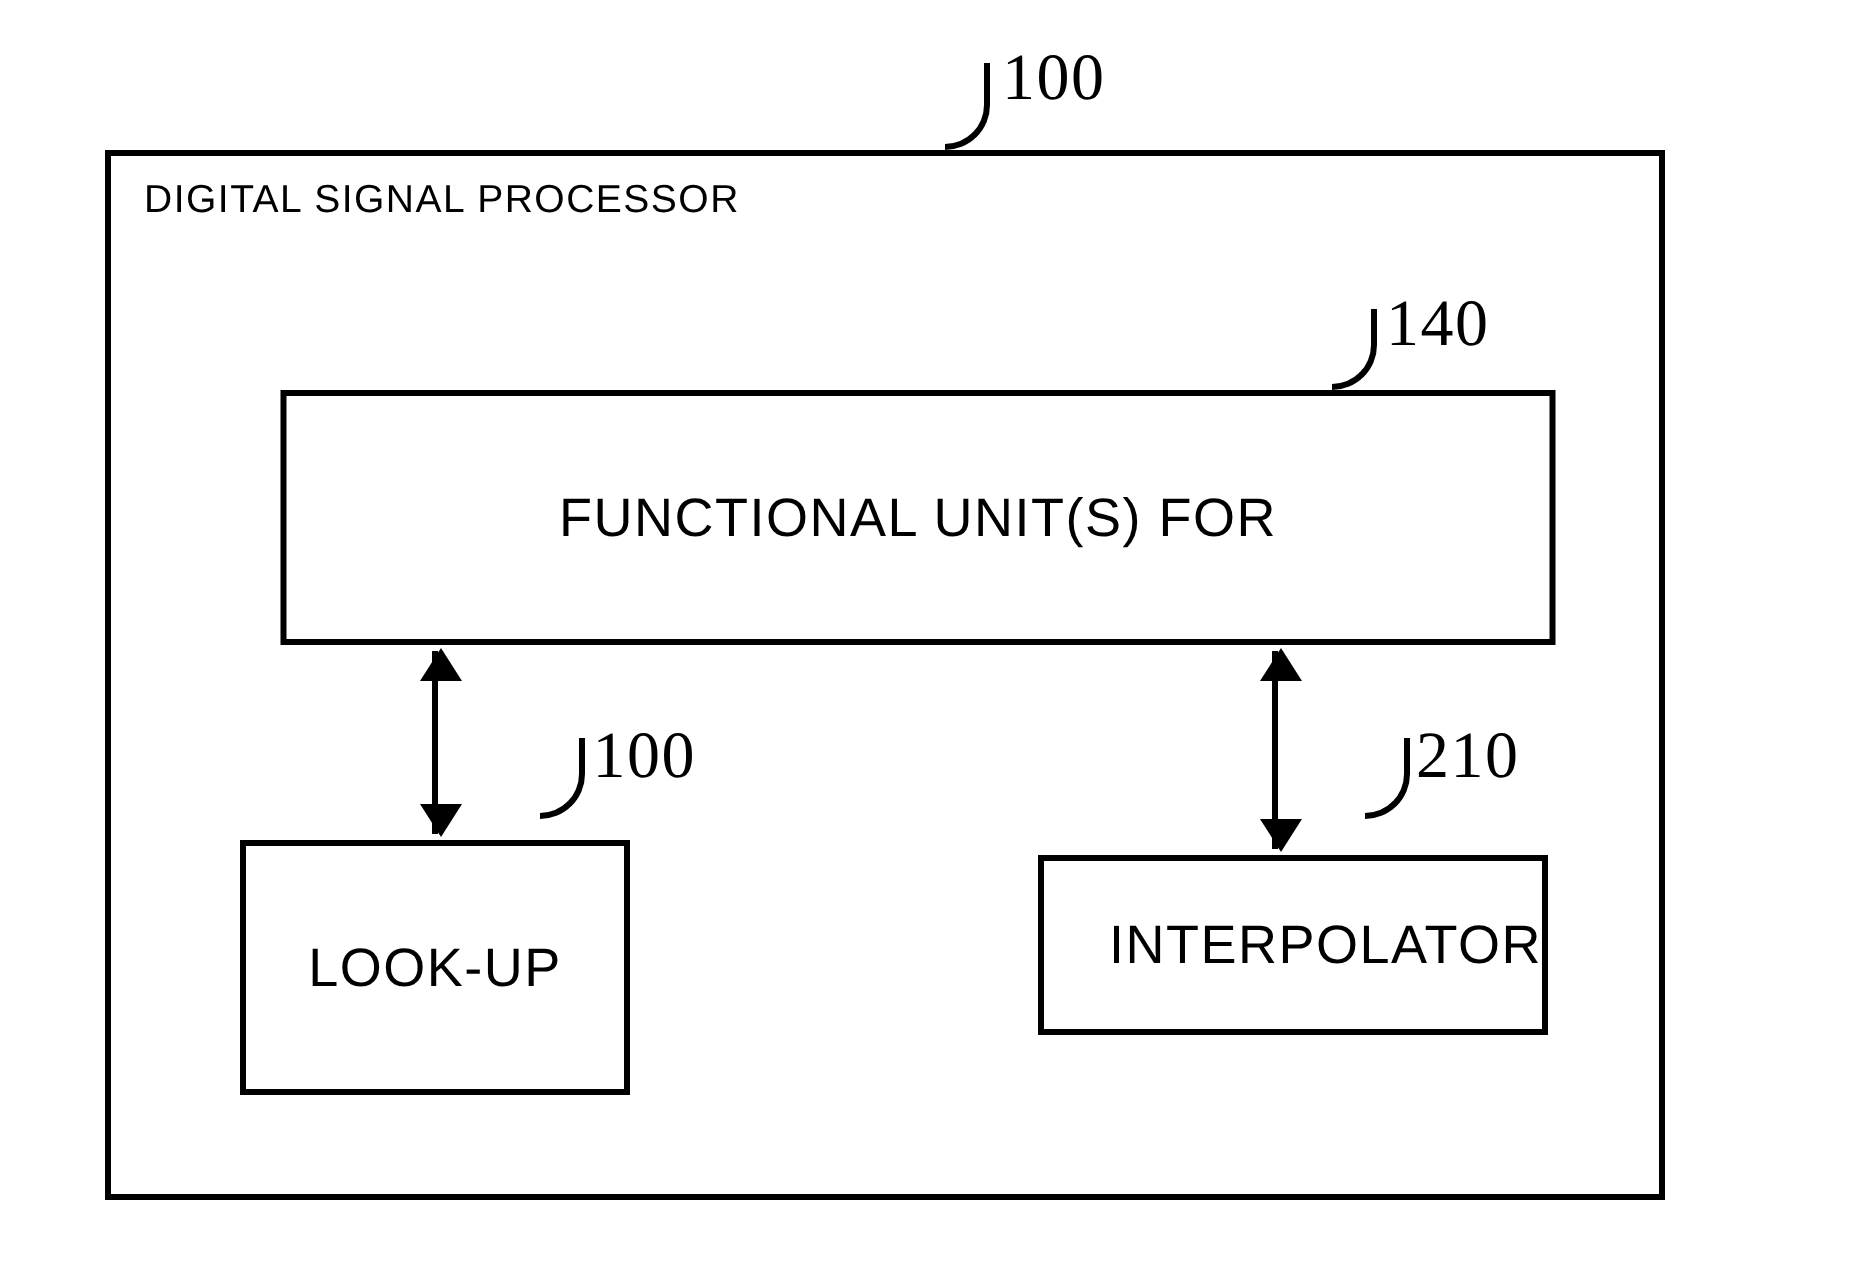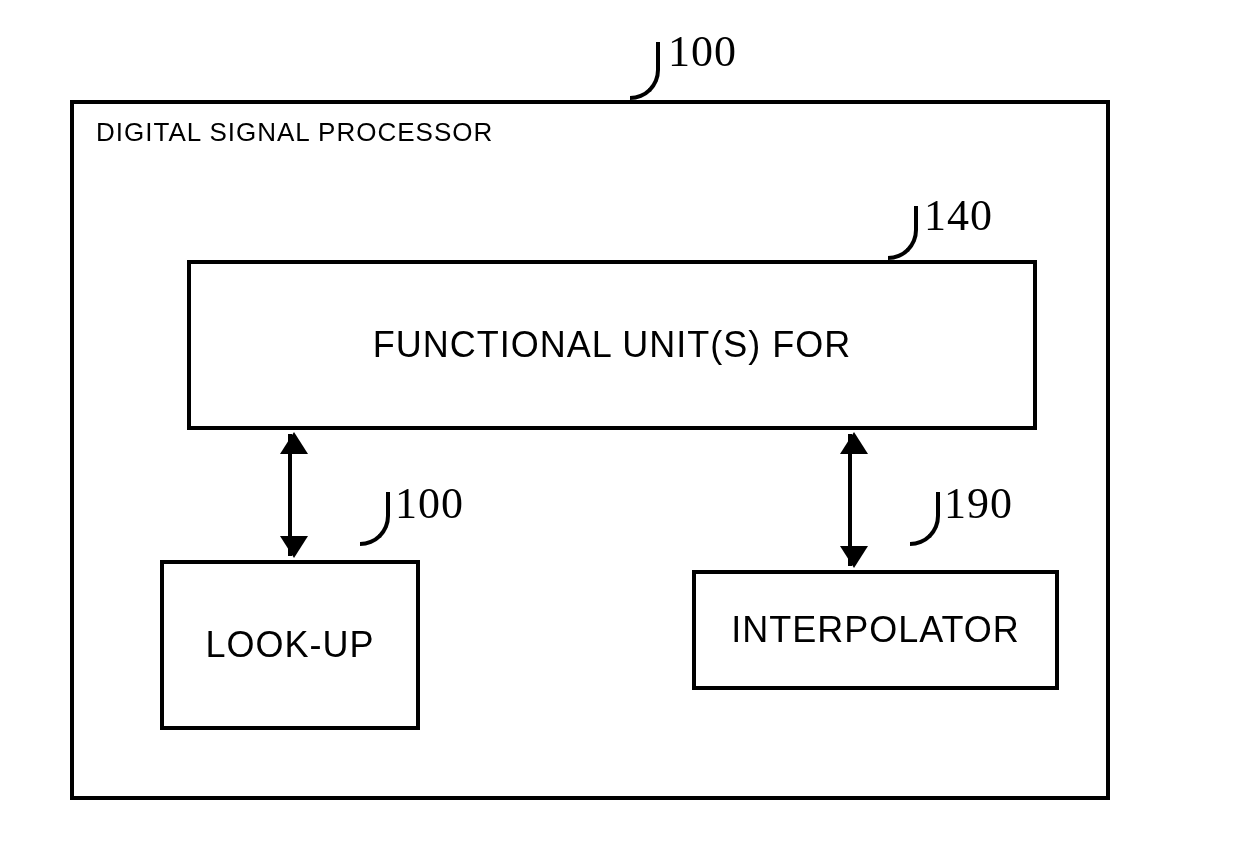--- a/index.html
+++ b/index.html
@@ -53,22 +53,23 @@
   .lut {
     left: 160px;
     top: 560px;
     width: 260px;
     height: 170px;
     flex-direction: column;
   }
   .interp {
     left: 692px;
     top: 570px;
-    width: 367px;
+    width: 340px;
     height: 120px;
+    justify-content: flex-end;
   }
   .ref-label {
     position: absolute;
     font-size: 44px;
     white-space: nowrap;
     font-family: Liberation Serif, serif;
   }
   .ref-100 { left: 668px; top: 26px; }
   .ref-110 { left: 924px; top: 190px; }
   .ref-120 { left: 395px; top: 478px; }
@@ -132,19 +133,19 @@
   <div class="dblarrow arr-right"></div>
 
   <div class="hook hook-120"></div>
   <div class="ref-label ref-120">100</div>
 
   <div class="box lut">
     <span>LOOK-UP</span>
   </div>
 
   <div class="hook hook-130"></div>
-  <div class="ref-label ref-130">190</div>
+  <div class="ref-label ref-130">210</div>
 
   <div class="box interp">
     <span>INTERPOLATOR</span>
   </div>
 
 </div>
 
 </body></html>

